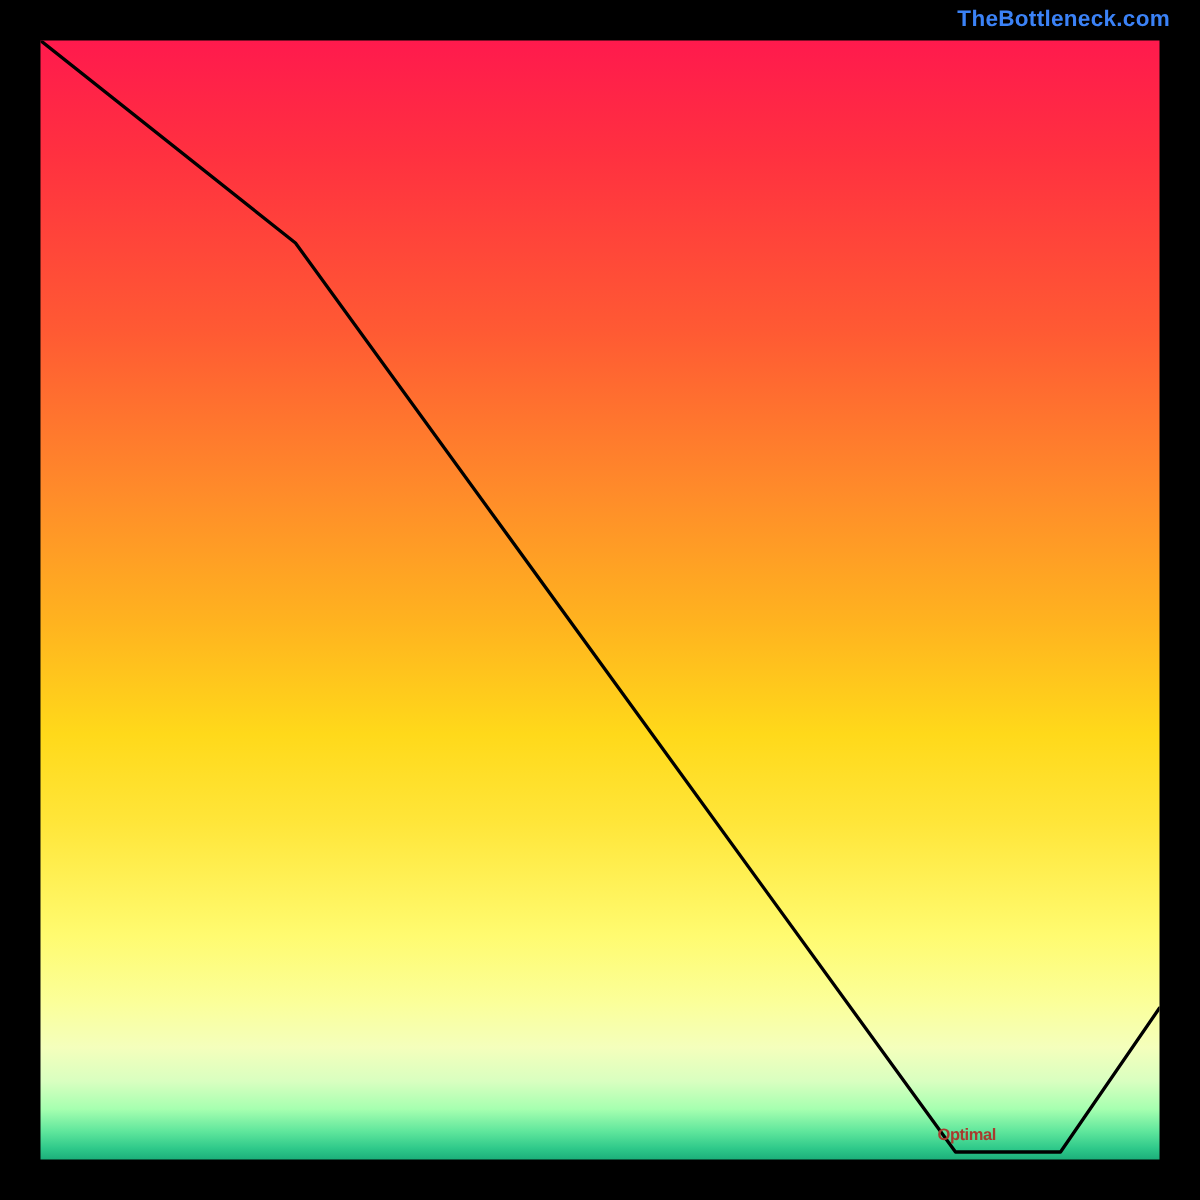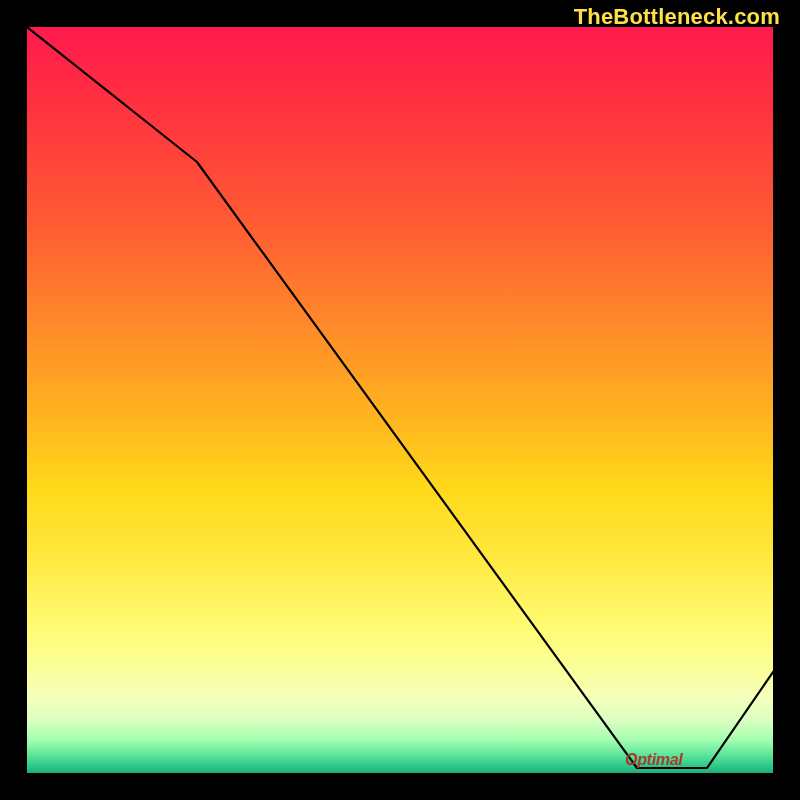--- a/index.html
+++ b/index.html
@@ -16,23 +16,23 @@
     left: 0;
     top: 0;
     width: 800px;
     height: 800px;
     background: #000;
   }
   .watermark {
     position: absolute;
     top: 4px;
     right: 20px;
-    font-size: 22px;
+    font-size: 15px;
     font-weight: 600;
-    color: #fde047;
+    color: #3b82f6;
     letter-spacing: 0.2px;
   }
   .plot-area {
     position: absolute;
     left: 27px;
     top: 27px;
     width: 746px;
     height: 746px;
     box-sizing: border-box;
   }
@@ -63,26 +63,25 @@
   }
   svg.line-layer {
     position: absolute;
     left: 0;
     top: 0;
     width: 100%;
     height: 100%;
   }
   .annotation {
     position: absolute;
-    font-size: 16px;
+    font-size: 11px;
     font-weight: 700;
     color: #a83b2e;
     white-space: nowrap;
     letter-spacing: -0.3px;
-    font-style: italic;
   }
 </style>
 </head>
 <body>
 
 <div class="frame">
 
   <div class="watermark">TheBottleneck.com</div>
 
   <div class="plot-area">

